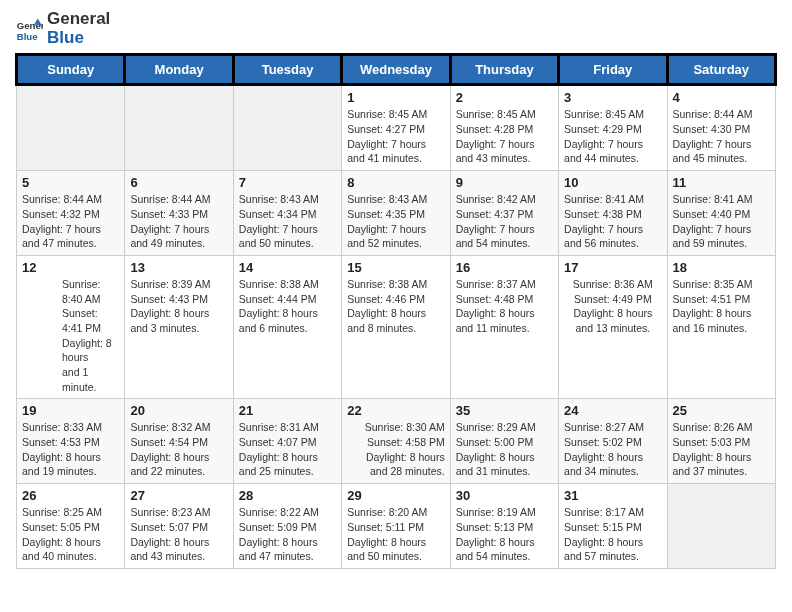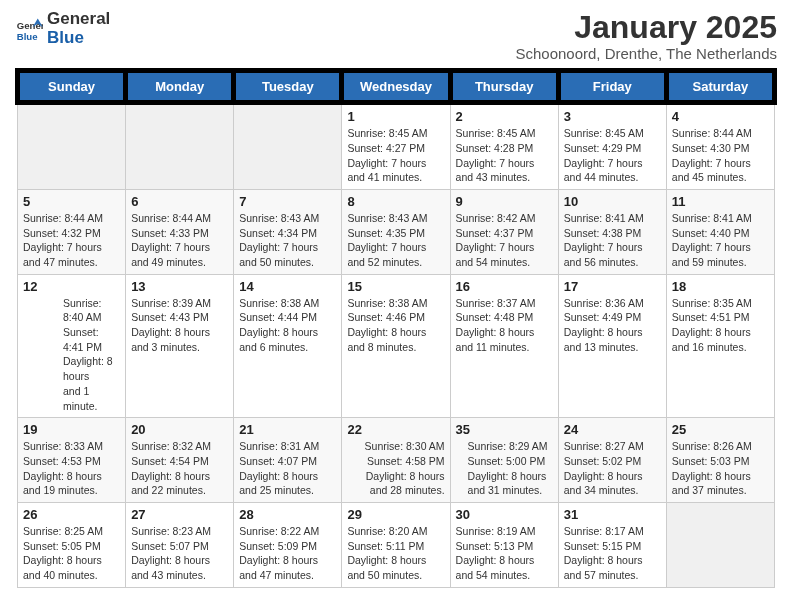--- a/index.html
+++ b/index.html
@@ -43,21 +43,21 @@
       border-collapse: collapse;
       font-size: 11px;
     }
     thead tr th {
       background-color: #2a6db5;
       color: white;
       text-align: center;
       padding: 6px 4px;
       font-size: 13px;
       font-weight: bold;
-      border: 5px solid #000000;
+      border: 3px solid #000000;
     }
     tbody tr td {
       border: 1px solid #ccc;
       vertical-align: top;
       padding: 4px 5px;
       min-height: 80px;
       width: calc(100% / 7);
       background: #fff;
     }
     tbody tr:nth-child(even) td {
@@ -90,24 +90,20 @@
     <svg class="logo-icon" viewBox="0 0 32 32" xmlns="http://www.w3.org/2000/svg">
       <text x="2" y="16" font-size="11" font-weight="bold" fill="#333">General</text>
       <text x="2" y="28" font-size="11" font-weight="bold" fill="#1a5fa8">Blue</text>
       <polygon points="26,4 32,14 26,10 20,14" fill="#2a6db5"></polygon>
     </svg>
     <div>
       <div style="font-size:17px;font-weight:bold;color:#333;line-height:1.1;">General</div>
       <div style="font-size:17px;font-weight:bold;color:#1a5fa8;line-height:1.1;">Blue</div>
     </div>
   </div>
-  <div class="title-block">
-    <div class="main-title">January 2025</div>
-    <div class="subtitle">Schoonoord, Drenthe, The Netherlands</div>
-  </div>
 </div>
 
 <table>
   <thead>
     <tr>
     <th>Sunday</th>
         <th>Monday</th>
         <th>Tuesday</th>
         <th>Wednesday</th>
         <th>Thursday</th>
@@ -231,21 +227,21 @@
         </td>
         <td>
           <span class="day-num">16</span>
           <div class="day-detail" style="white-space: pre-line;">Sunrise: 8:37 AM
 Sunset: 4:48 PM
 Daylight: 8 hours
 and 11 minutes.</div>
         </td>
         <td>
           <span class="day-num">17</span>
-          <div class="day-detail" style="white-space: pre-line;">Sunrise: 8:36 AM
+          <div class="day-detail" style="white-space: pre-line; text-align: center;">Sunrise: 8:36 AM
 Sunset: 4:49 PM
 Daylight: 8 hours
 and 13 minutes.</div>
         </td>
         <td>
           <span class="day-num">18</span>
           <div class="day-detail" style="white-space: pre-line;">Sunrise: 8:35 AM
 Sunset: 4:51 PM
 Daylight: 8 hours
 and 16 minutes.</div>
@@ -275,21 +271,21 @@
         </td>
         <td>
           <span class="day-num">22</span>
           <div class="day-detail" style="white-space: pre-line; text-align: right;">Sunrise: 8:30 AM
 Sunset: 4:58 PM
 Daylight: 8 hours
 and 28 minutes.</div>
         </td>
         <td>
           <span class="day-num">35</span>
-          <div class="day-detail" style="white-space: pre-line; margin-left: 12px;">Sunrise: 8:29 AM
+          <div class="day-detail" style="white-space: pre-line;">Sunrise: 8:29 AM
 Sunset: 5:00 PM
 Daylight: 8 hours
 and 31 minutes.</div>
         </td>
         <td>
           <span class="day-num">24</span>
           <div class="day-detail" style="white-space: pre-line;">Sunrise: 8:27 AM
 Sunset: 5:02 PM
 Daylight: 8 hours
 and 34 minutes.</div>

